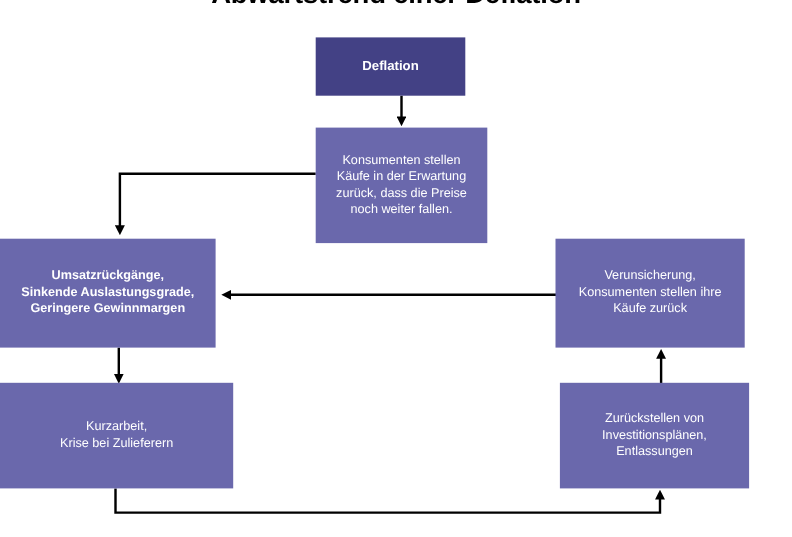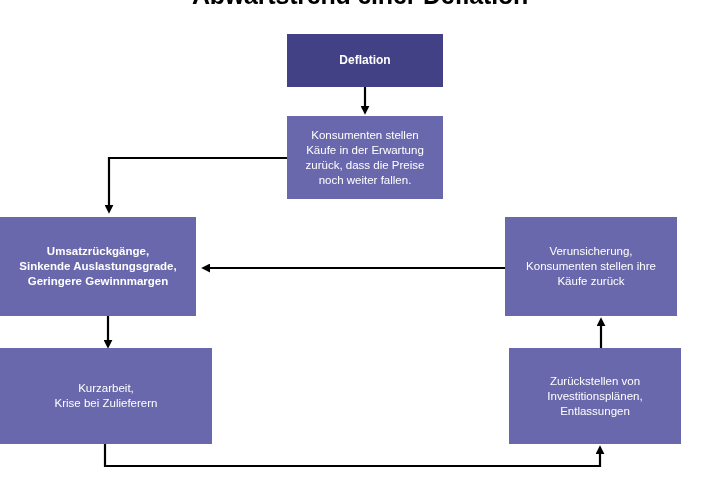--- a/index.html
+++ b/index.html
@@ -115,25 +115,25 @@
 
     <g>
       <path d="M601,350 L601,322" stroke="#000000" stroke-width="2.2" fill="none" marker-end="url(#ah)"></path>
     </g>
 
     <g>
       <path d="M528,268 L206,268" stroke="#000000" stroke-width="2.2" fill="none" marker-end="url(#ah)"></path>
     </g>
   </svg>
 
-  <div class="node dark" style="left:287px; top:34px; width:156px; height:53px;">
+  <div class="node dark" style="left:287px; top:34px; width:136px; height:53px;">
     <span class="node-text">Deflation</span>
   </div>
 
-  <div class="node" style="left:287px; top:116px; width:156px; height:83px;">
+  <div class="node" style="left:287px; top:116px; width:156px; height:105px;">
     <span class="node-text">Konsumenten stellen
 Käufe in der Erwartung
 zurück, dass die Preise
 noch weiter fallen.</span>
   </div>
 
   <div class="node" style="left:0px; top:217px; width:196px; height:99px;font-weight:bold;">
     <span class="node-text">Umsatzrückgänge,
 Sinkende Auslastungsgrade,
 Geringere Gewinnmargen</span>

